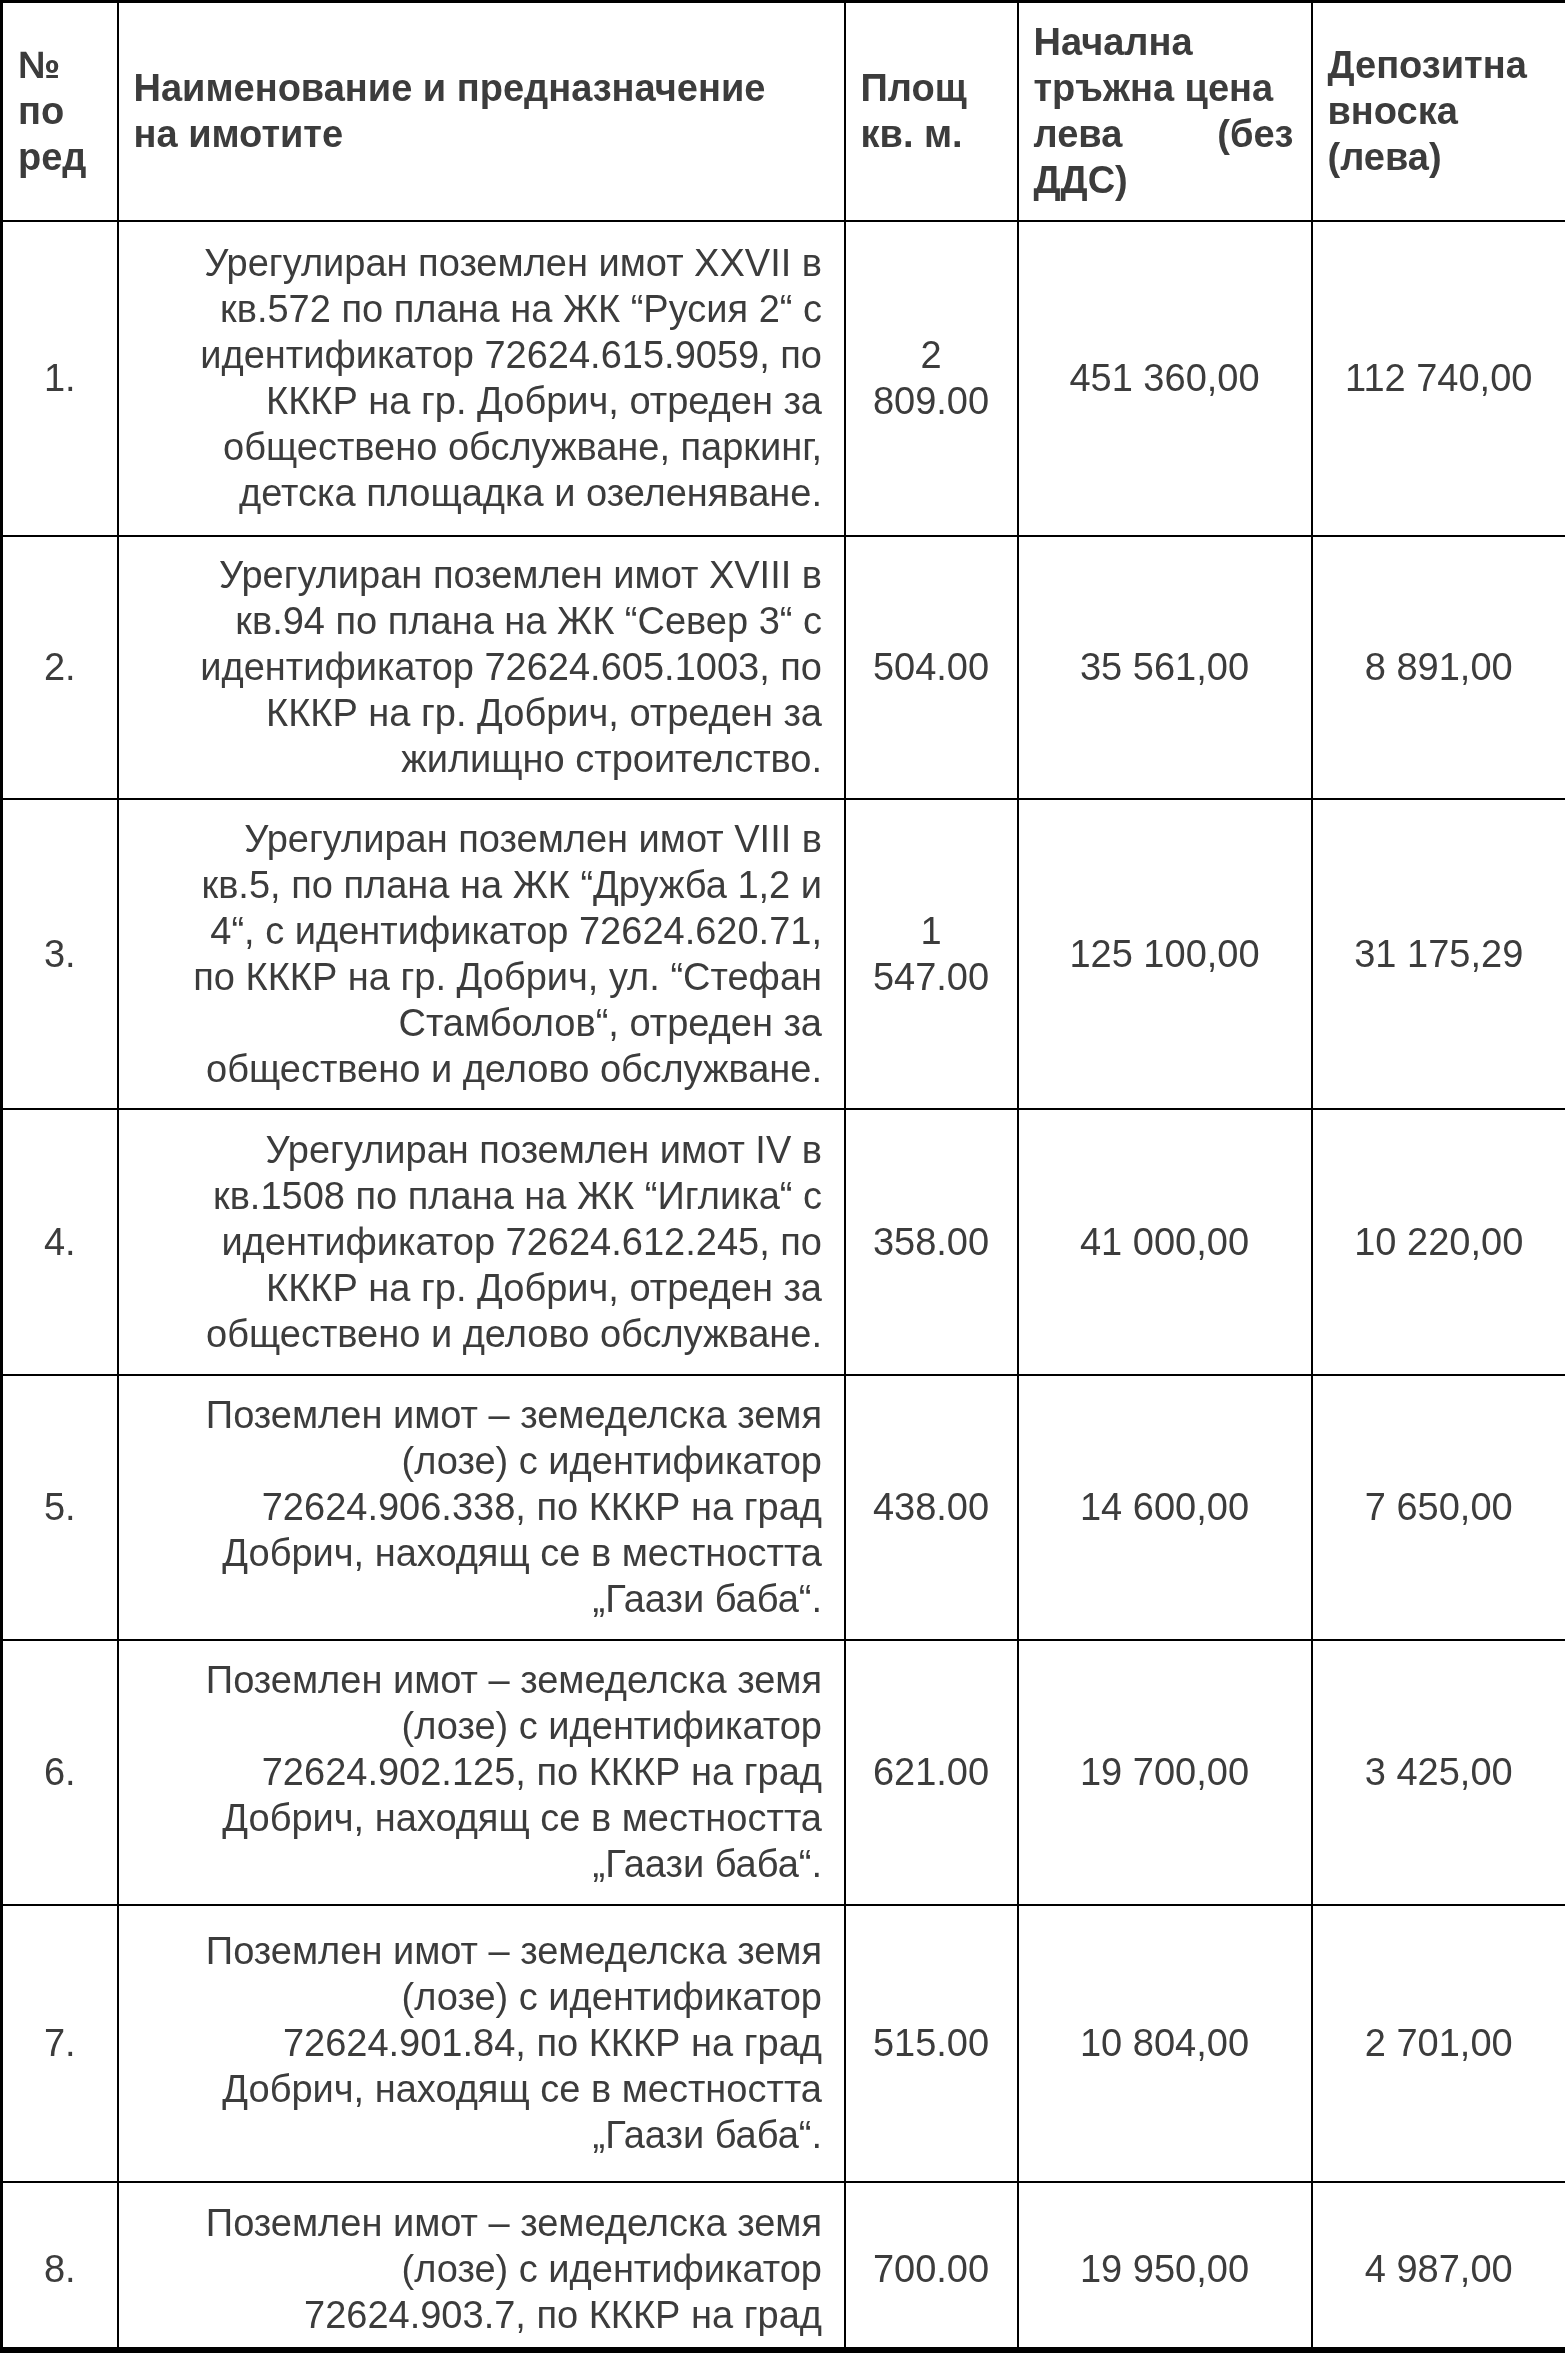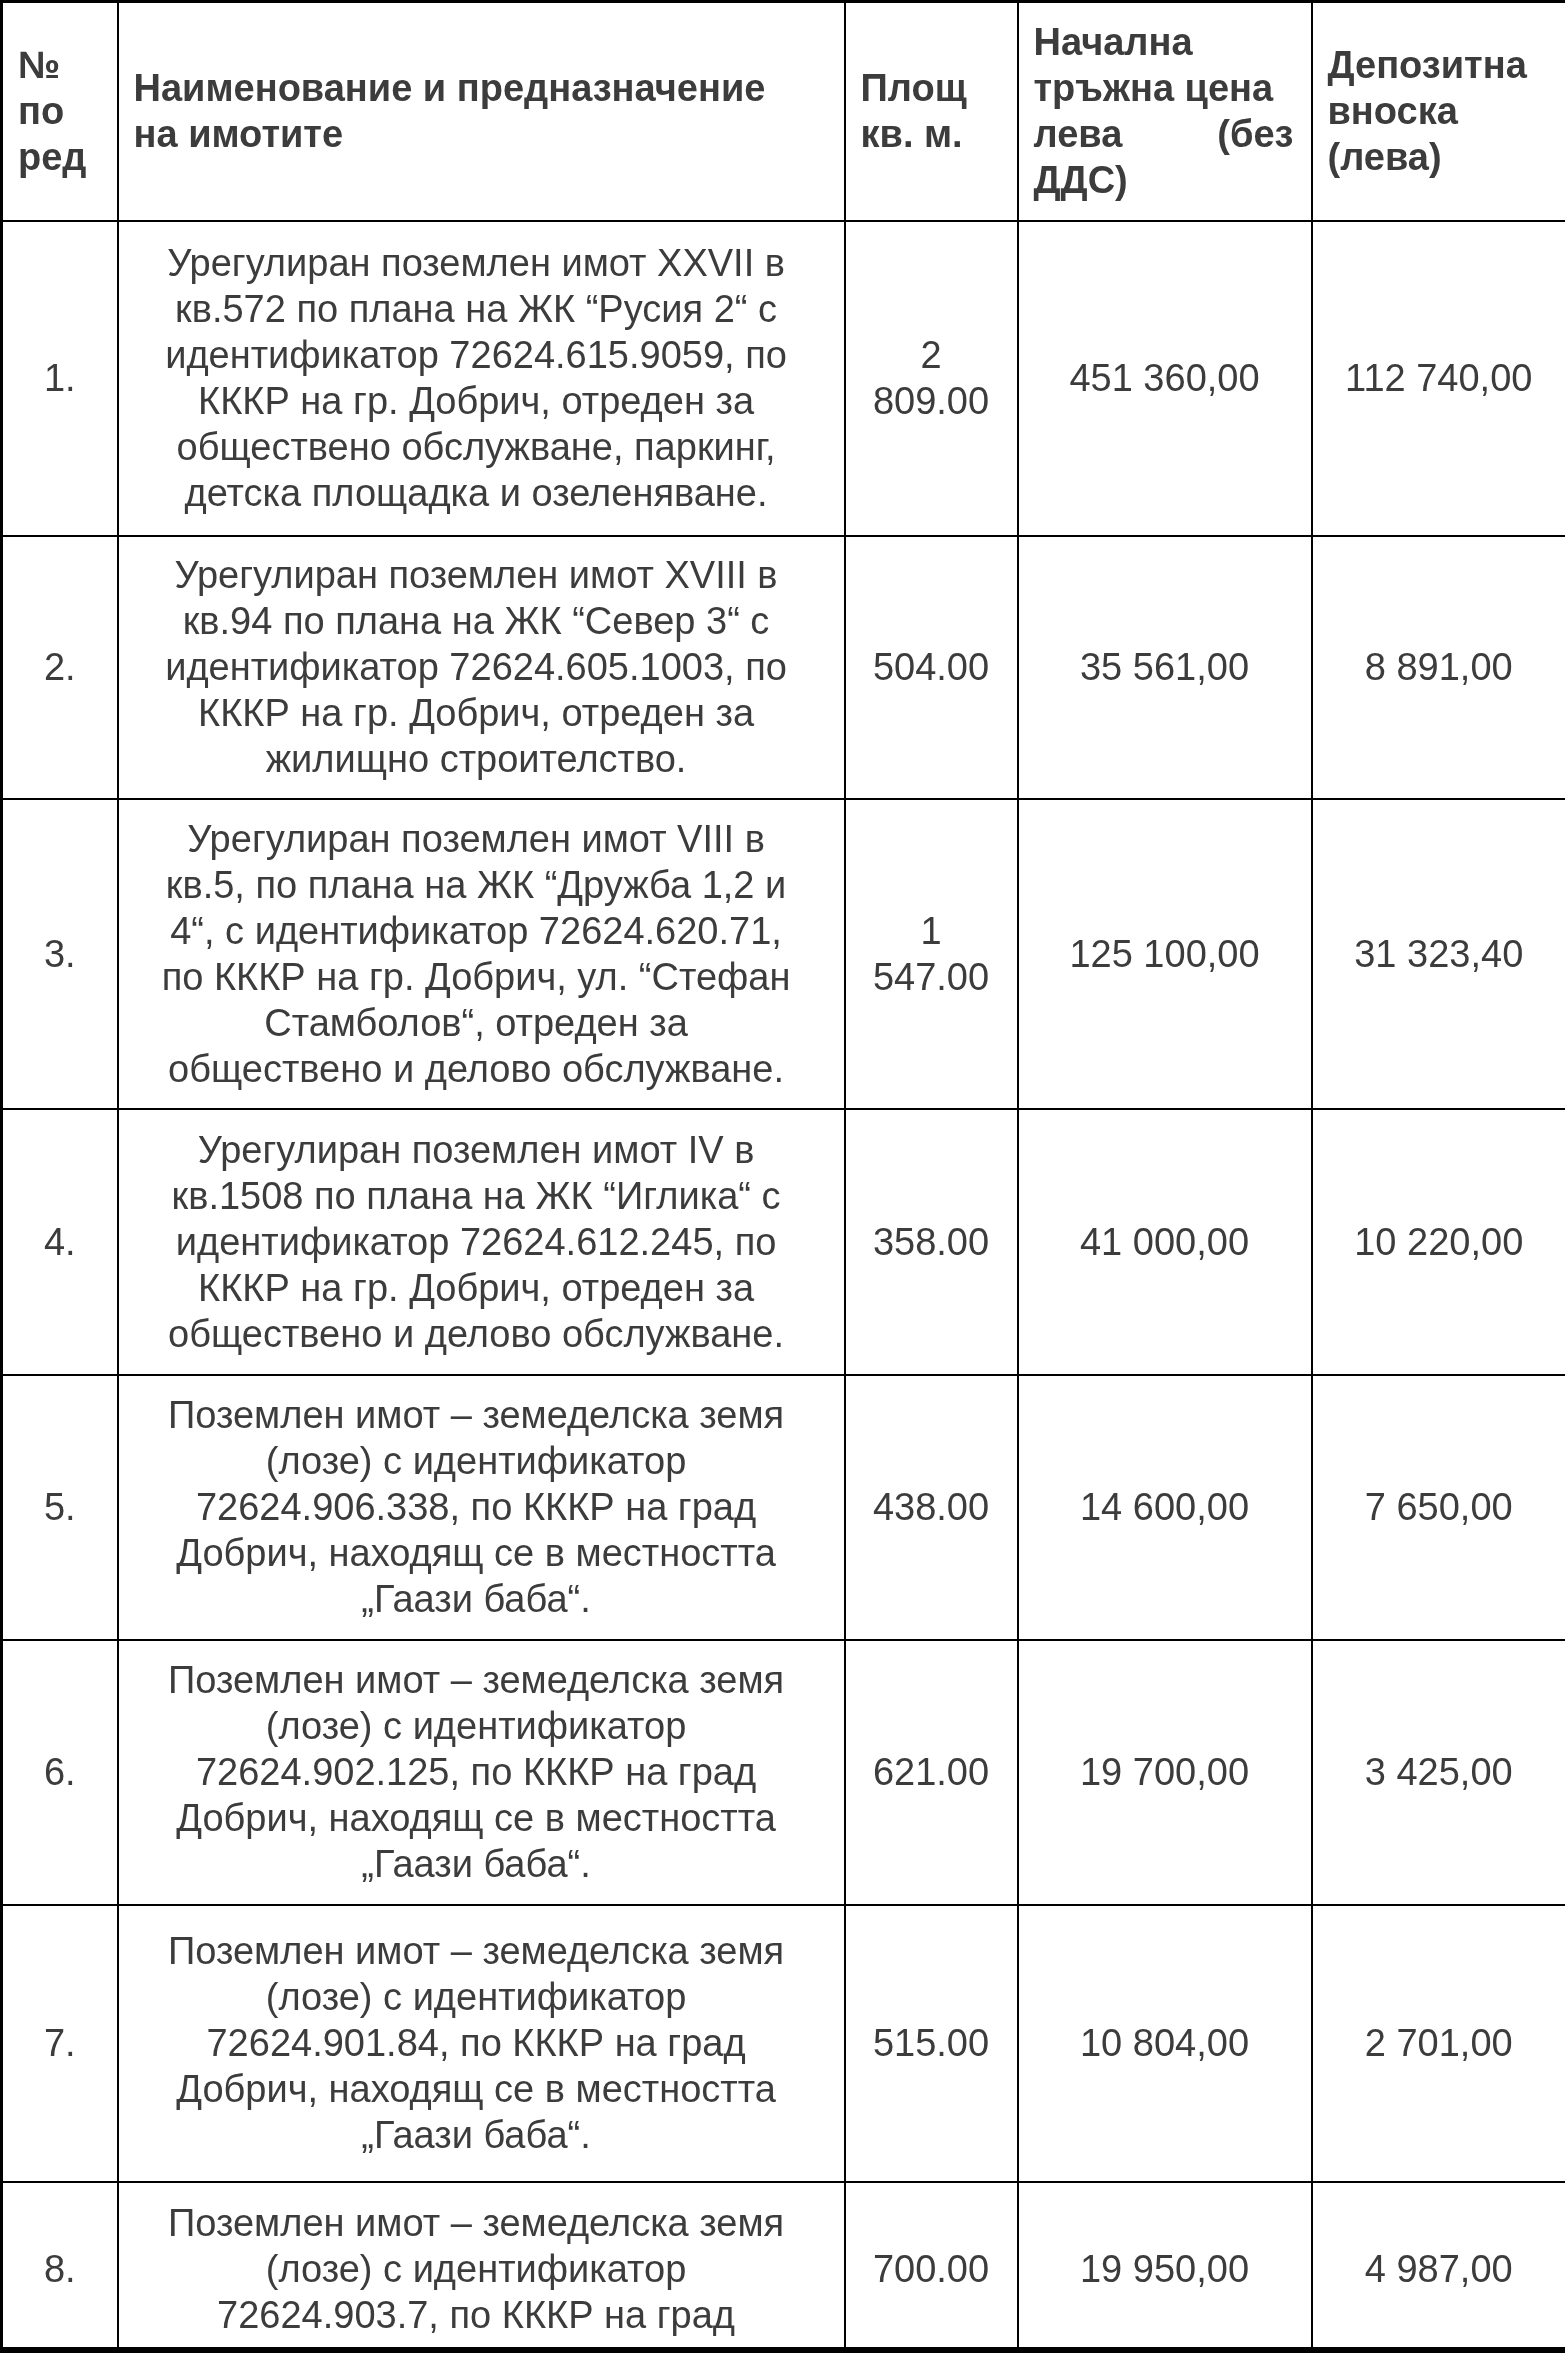--- a/index.html
+++ b/index.html
@@ -26,21 +26,21 @@
     white-space: pre-wrap;
     overflow: hidden;
     word-wrap: break-word;
   }
   .props th {
     font-weight: bold;
     text-align: left;
     padding: 6.6px 8.3px 6.6px 15px;
   }
   td.c-num  { text-align: center; padding: 0 3.3px; }
-  td.c-desc { text-align: center;   padding: 10px 21.5px 10px 11.6px; }
+  td.c-desc { text-align: right;   padding: 10px 21.5px 10px 11.6px; }
   td.c-area, td.c-price, td.c-deposit { text-align: center; padding: 0 5px; }
   .bottom-cut {
     position: absolute;
     left: 0; right: 0; bottom: 0;
     height: 7.5px;
     background: #000000;
   }
 </style>
 </head>
 <body>
@@ -99,21 +99,21 @@
       <td class="c-num">3.</td>
       <td class="c-desc">Урегулиран поземлен имот VIII в
 кв.5, по плана на ЖК “Дружба 1,2 и
 4“, с идентификатор 72624.620.71,
 по КККР на гр. Добрич, ул. “Стефан
 Стамболов“, отреден за
 обществено и делово обслужване.</td>
       <td class="c-area">1
 547.00</td>
       <td class="c-price">125 100,00</td>
-      <td class="c-deposit">31 323,40</td>
+      <td class="c-deposit">31 175,29</td>
     </tr>
     <tr style="height:266px">
       <td class="c-num">4.</td>
       <td class="c-desc">Урегулиран поземлен имот IV в
 кв.1508 по плана на ЖК “Иглика“ с
 идентификатор 72624.612.245, по
 КККР на гр. Добрич, отреден за
 обществено и делово обслужване.</td>
       <td class="c-area">358.00</td>
       <td class="c-price">41 000,00</td>

